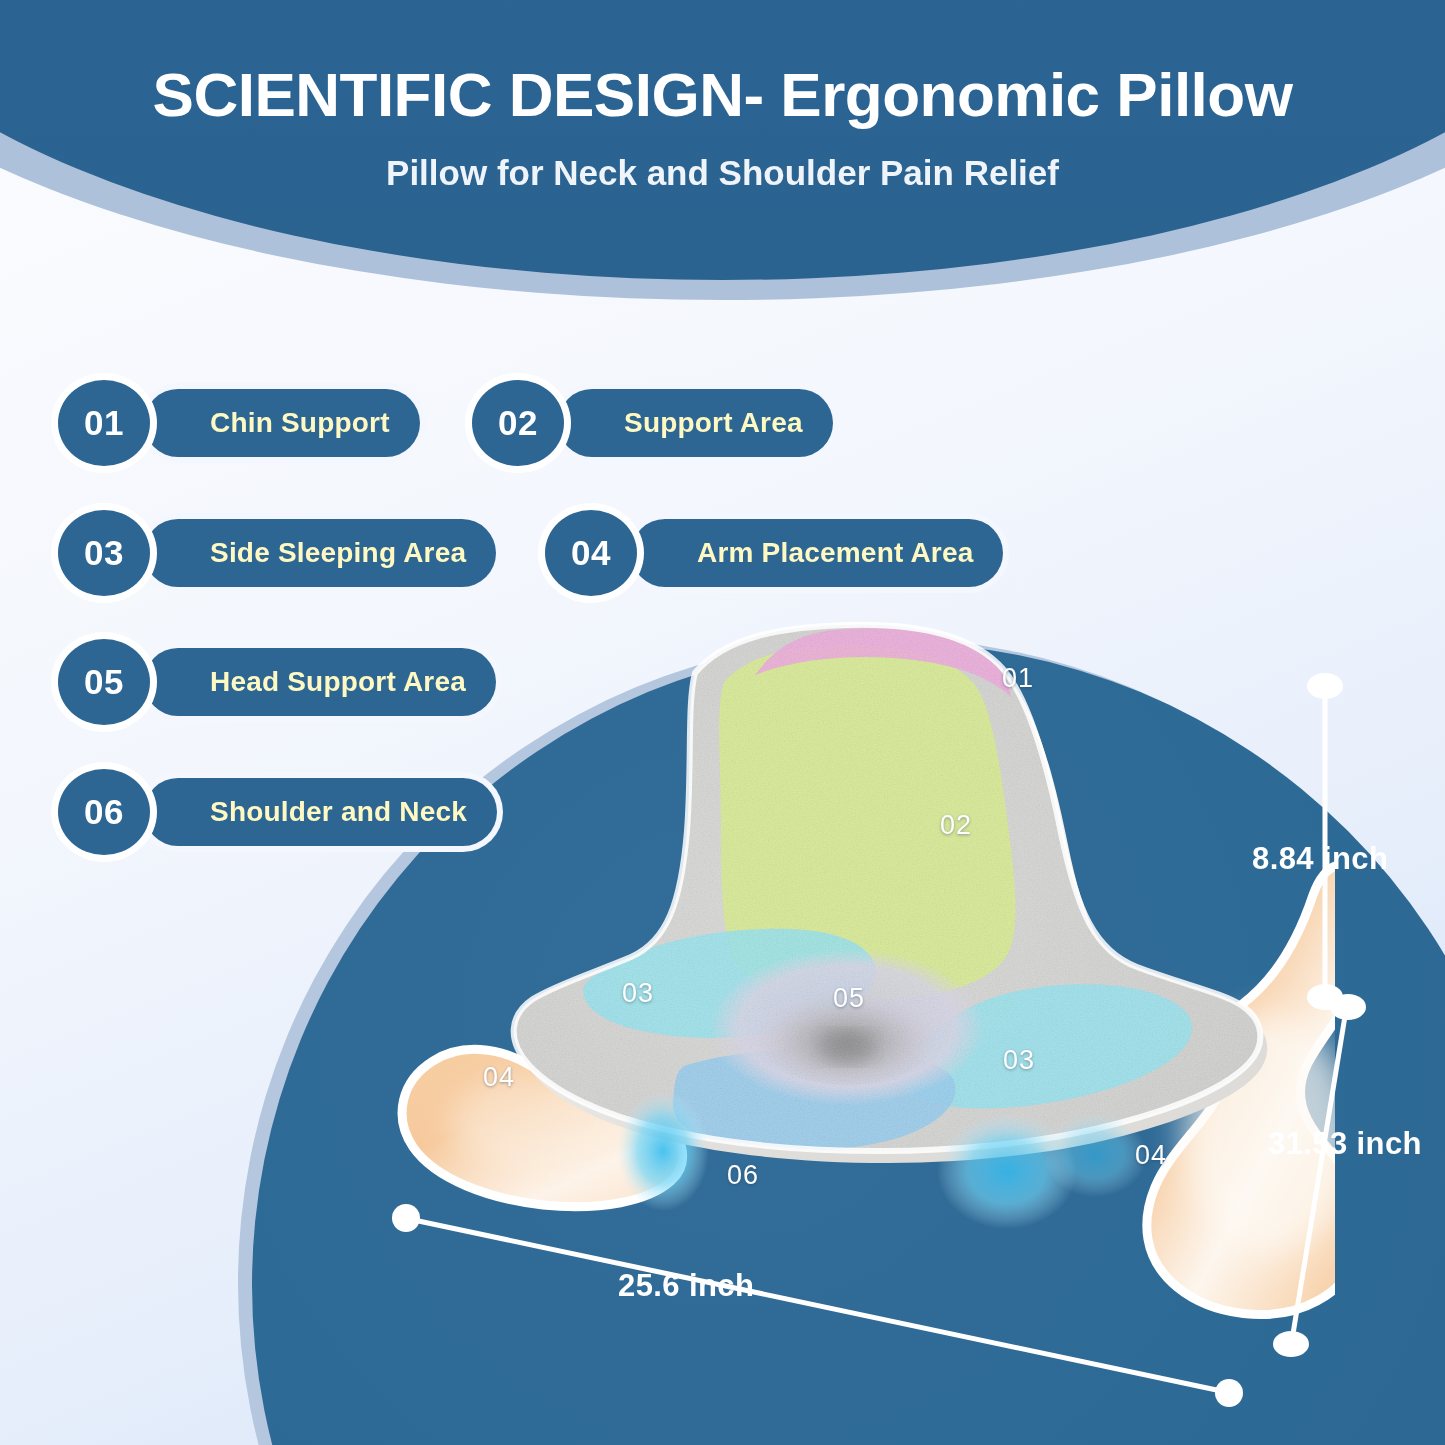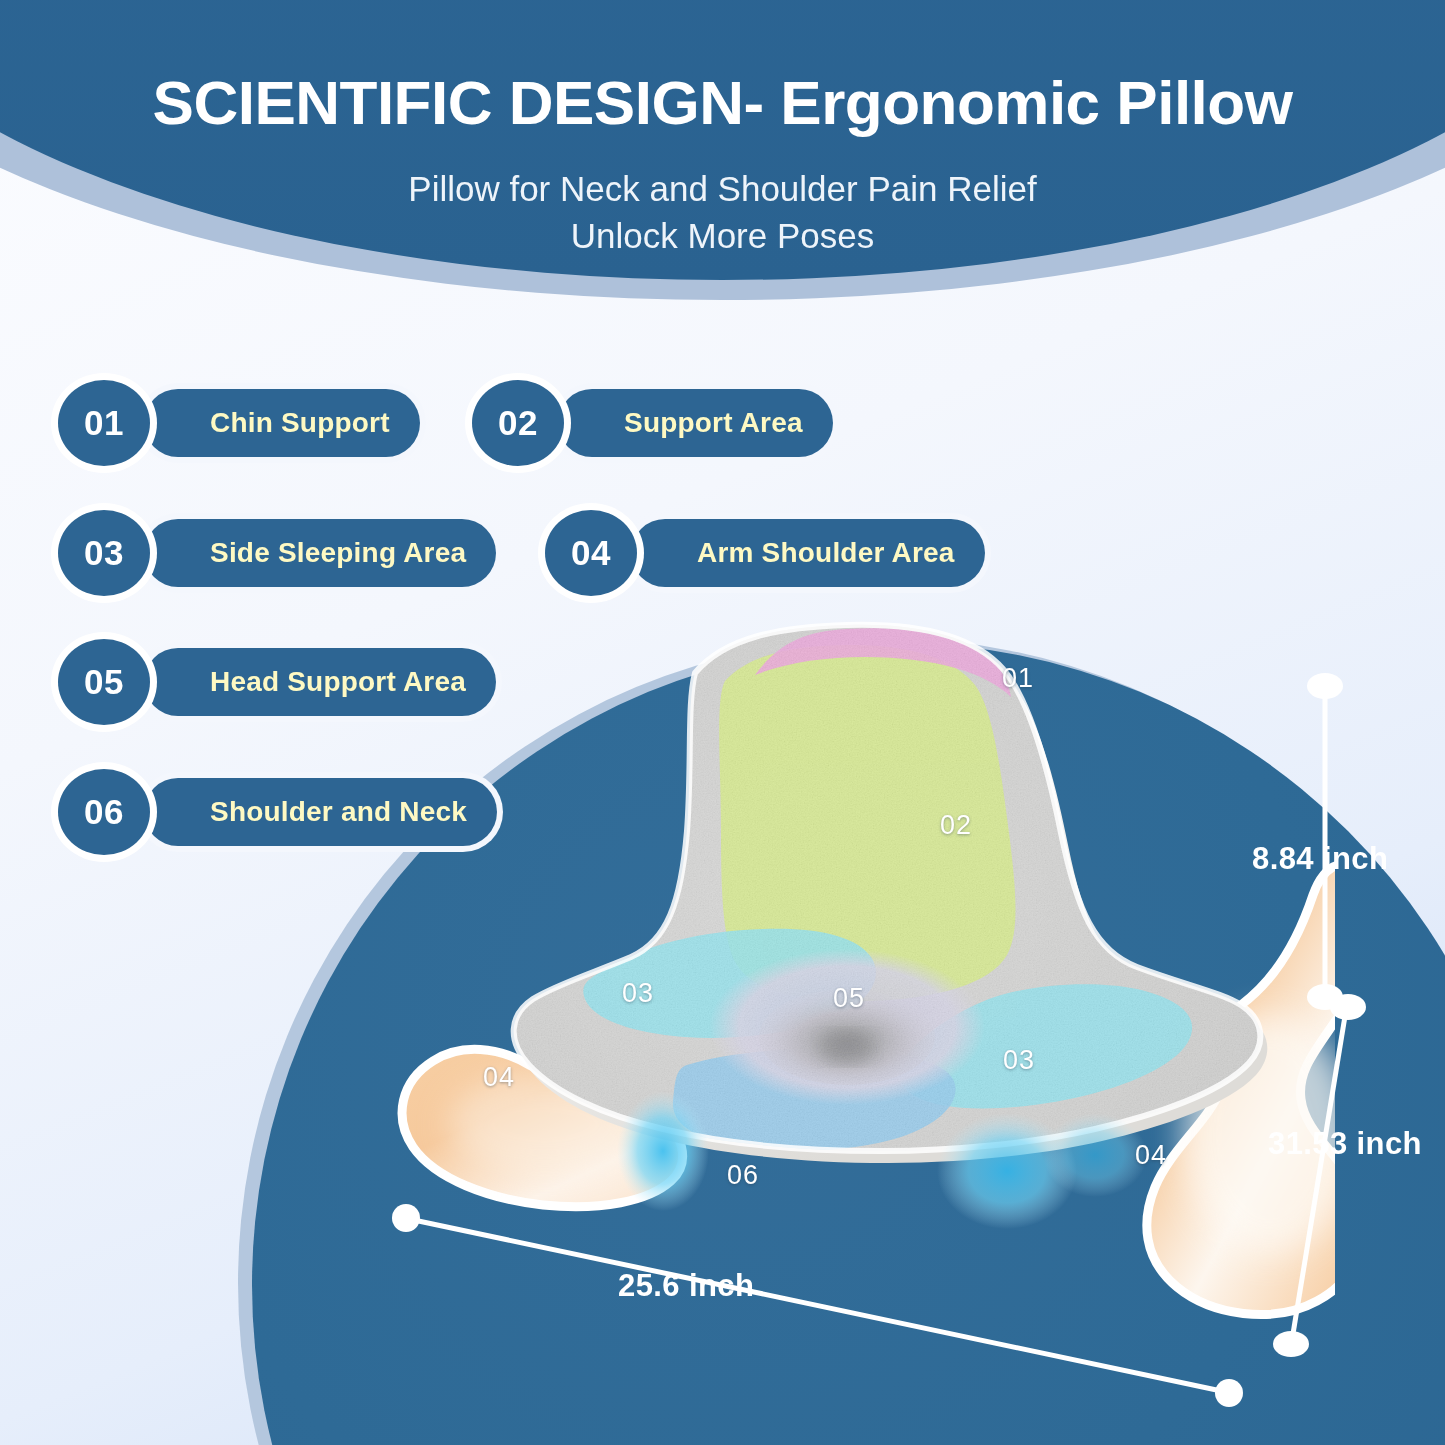--- a/index.html
+++ b/index.html
@@ -39,35 +39,35 @@
   }
   .header-text {
     position: absolute;
     left: 0;
     top: 0;
     width: 1445px;
     text-align: center;
     z-index: 6;
   }
   .title {
-    margin: 12px;
+    margin: 4px;
     padding-top: 58px;
     color: #ffffff;
     font-size: 62px;
     font-weight: bold;
     letter-spacing: -0.5px;
     line-height: 1.08;
     white-space: nowrap;
   }
   .subtitle {
     margin: 0;
     padding-top: 17px;
     color: #eef4fa;
     font-size: 35px;
-    font-weight: normal;
+    font-weight: bold;
     line-height: 1.33;
   }
 
   
   .disc-rim {
     position: absolute;
     left: 238px;
     top: 638px;
     width: 1290px;
     height: 1290px;
@@ -187,21 +187,20 @@
 <body>
 
 <div id="page">
 
   <div class="header-shadow"></div>
   <div class="header-band"></div>
   <div class="header-text">
     <h1 class="title">SCIENTIFIC DESIGN- Ergonomic Pillow</h1>
     <p class="subtitle">
       <span>Pillow for Neck and Shoulder Pain Relief</span><br>
-      <span>Unlock More Poses</span>
     </p>
   </div>
 
   <div class="disc-rim"></div>
   <div class="disc"></div>
 
   <div class="pillow-wrap">
     <svg viewBox="0 0 940 760" xmlns="http://www.w3.org/2000/svg">
       <defs>
 
@@ -377,21 +376,21 @@
     </div>
     <div class="pill p2">
       <span class="pill-label">Support Area</span>
       <span class="pill-badge">02</span>
     </div>
     <div class="pill p3">
       <span class="pill-label">Side Sleeping Area</span>
       <span class="pill-badge">03</span>
     </div>
     <div class="pill p4">
-      <span class="pill-label">Arm Shoulder Area</span>
+      <span class="pill-label">Arm Placement Area</span>
       <span class="pill-badge">04</span>
     </div>
     <div class="pill p5">
       <span class="pill-label">Head Support Area</span>
       <span class="pill-badge">05</span>
     </div>
     <div class="pill p6">
       <span class="pill-label">Shoulder and Neck</span>
       <span class="pill-badge">06</span>
     </div>

